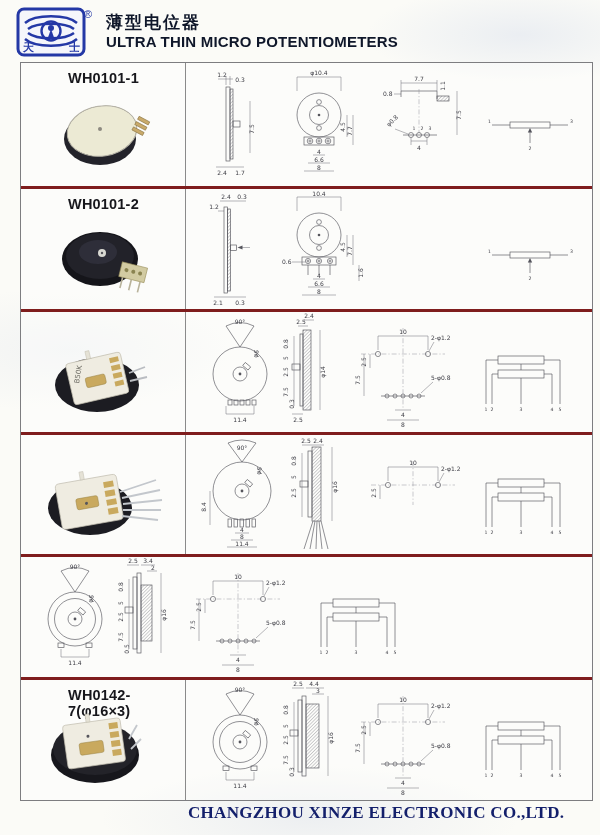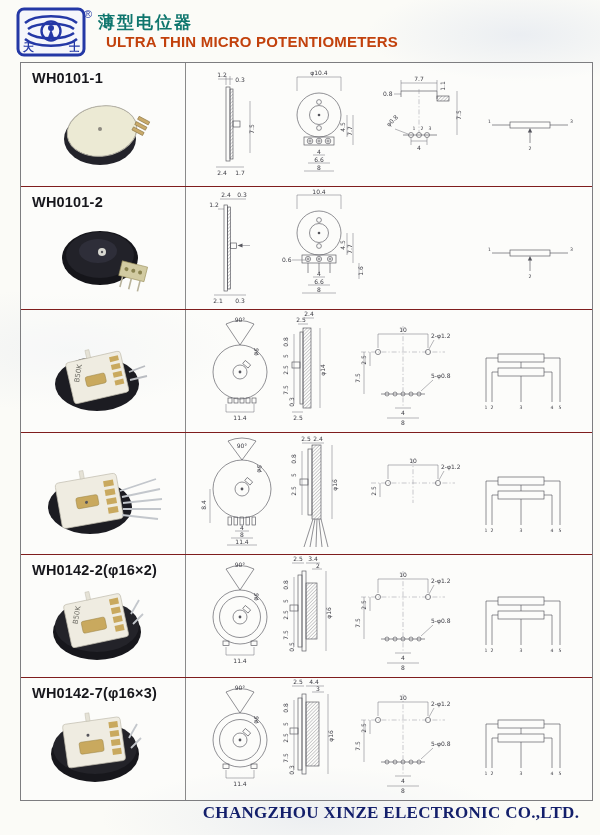--- a/index.html
+++ b/index.html
@@ -5,40 +5,40 @@
   html,body{margin:0;padding:0;}
   body{
     width:600px;height:835px;position:relative;overflow:hidden;
     background:#fbfbf7;
     background-image:
       radial-gradient(ellipse 220px 70px at 520px 35px, rgba(150,170,215,.16), transparent 70%),
       radial-gradient(ellipse 260px 90px at 70px 350px, rgba(160,175,210,.10), transparent 70%),
       radial-gradient(ellipse 300px 80px at 310px 818px, rgba(150,165,205,.14), transparent 70%);
     font-family:"Liberation Sans",sans-serif;
   }
-  .title-cn{position:absolute;left:98px;top:11px;font-size:17px;font-weight:bold;color:#0f766e;letter-spacing:2px;}
-  .title-en{position:absolute;left:106px;top:33px;font-size:15px;font-weight:bold;color:#c2410c;letter-spacing:.2px;}
+  .title-cn{position:absolute;left:106px;top:11px;font-size:17px;font-weight:bold;color:#0f172a;letter-spacing:2px;}
+  .title-en{position:absolute;left:106px;top:33px;font-size:15px;font-weight:bold;color:#0f172a;letter-spacing:.2px;}
   .logo{position:absolute;left:16px;top:6px;}
   .catalog{position:absolute;left:20px;top:62px;width:571px;height:737px;border:1.5px solid #7d7d80;background:rgba(255,255,255,.35);display:grid;grid-template-rows:repeat(6,1fr);}
   .row{display:grid;grid-template-columns:165px 1fr;min-height:0;}
-  .row + .row{border-top:1px solid #7f1d1d;}
+  .row + .row{border-top:3px solid #7f1d1d;}
   .cell-left{border-right:1px solid #8a8a8a;position:relative;padding:7px 0 0 11px;min-height:0;}
-  .model{font-size:14.5px;font-weight:bold;color:#17171c;letter-spacing:.2px;}
+  .model{font-size:14.5px;font-weight:bold;color:#17171c;letter-spacing:.2px;margin-left:36px;}
   .photo{position:absolute;left:50%;top:56%;transform:translate(-50%,-50%);}
   .cell-right{position:relative;min-height:0;}
   .drawing{position:absolute;left:0;top:0;}
   .drawing line,.drawing path,.drawing rect,.drawing circle,.drawing ellipse,.drawing polyline{stroke:#55555c;stroke-width:.65;fill:none;}
   .drawing .dl{stroke:#6e6e76;stroke-width:.5;}
   .drawing .cl{stroke:#8d8d96;stroke-width:.45;stroke-dasharray:5 2 1.2 2;}
   .drawing .hatch{fill:url(#hatchP);}
   .drawing .solid{fill:#55555c;stroke:none;}
   .drawing text{font:6px "DejaVu Sans",sans-serif;fill:#3c3c44;stroke:none;}
   .drawing text.tiny{font-size:4.6px;}
   .mid{text-anchor:middle;}
-  .footer{position:absolute;left:188px;right:6px;top:803px;text-align:center;
+  .footer{position:absolute;left:188px;right:6px;top:803px;text-align:left;
     font-family:"Liberation Serif",serif;font-weight:bold;font-size:17px;color:#131f6b;letter-spacing:.3px;}
 </style>
 </head>
 <body>
 
 <svg width="0" height="0" style="position:absolute">
   <defs>
     <pattern id="hatchP" width="2.4" height="2.4" patternUnits="userSpaceOnUse" patternTransform="rotate(45)">
       <line x1="0" y1="0" x2="0" y2="2.4" stroke="#7a7a82" stroke-width="0.7"></line>
     </pattern>
@@ -459,39 +459,20 @@
           <text class="tiny mid" x="24" y="63">2</text>
           <text class="tiny mid" x="53" y="63">3</text>
           <text class="tiny mid" x="84" y="63">4</text>
           <text class="tiny mid" x="92" y="63">5</text>
         </g>
       </svg>
     </div>
   </div>
 
   <div class="row">
-    <div class="cell-left">
-      <div class="model">WH0142-2(φ16×2)</div>
-      <svg class="photo" width="140" height="88">
-        <ellipse cx="64" cy="52" rx="44" ry="28" fill="#17171c"></ellipse>
-        <ellipse cx="64" cy="46" rx="42" ry="26" fill="#232329"></ellipse>
-        <g transform="rotate(-12 66 40)">
-          <rect x="34" y="18" width="58" height="44" rx="3" fill="#efece1" stroke="#c2beb0" stroke-width=".7"></rect>
-          <rect x="80" y="22" width="9" height="6" fill="#c9a95e"></rect>
-            <rect x="80" y="31" width="9" height="6" fill="#c9a95e"></rect>
-          <rect x="80" y="40" width="9" height="6" fill="#c9a95e"></rect>
-            <rect x="80" y="49" width="9" height="6" fill="#c9a95e"></rect>
-          <rect x="48" y="38" width="24" height="12" rx="2" fill="#c9a95e" stroke="#9a8344" stroke-width=".5"></rect>
-          <rect x="58" y="10" width="4" height="8" fill="#e5e2d6" stroke="#c2beb0" stroke-width=".5"></rect>
-          <text transform="rotate(-68 44 40)" x="44" y="40" font-size="7" fill="#6b6a62" font-family="DejaVu Sans, sans-serif">B50K</text>
-        </g>
-        <line x1="98" y1="34" x2="106" y2="20" stroke="#c3c7cc" stroke-width="1.8"></line>
-        <line x1="100" y1="44" x2="110" y2="34" stroke="#c3c7cc" stroke-width="1.8"></line>
-      </svg>
-    </div>
     <div class="cell-right">
       <svg class="drawing" width="405" height="122" viewBox="0 0 405 122">
         <g transform="translate(6,4)">
           <line x1="48" y1="31" x2="34" y2="10"></line>
             <line x1="48" y1="31" x2="62" y2="10"></line>
           <path d="M34 10 Q48 3 62 10"></path>
           <text class="mid" x="48" y="8" font-size="5.5">90°</text>
           <circle cx="48" cy="58" r="27"></circle>
             <circle cx="48" cy="58" r="20.5"></circle>
             <circle cx="48" cy="58" r="7"></circle>

